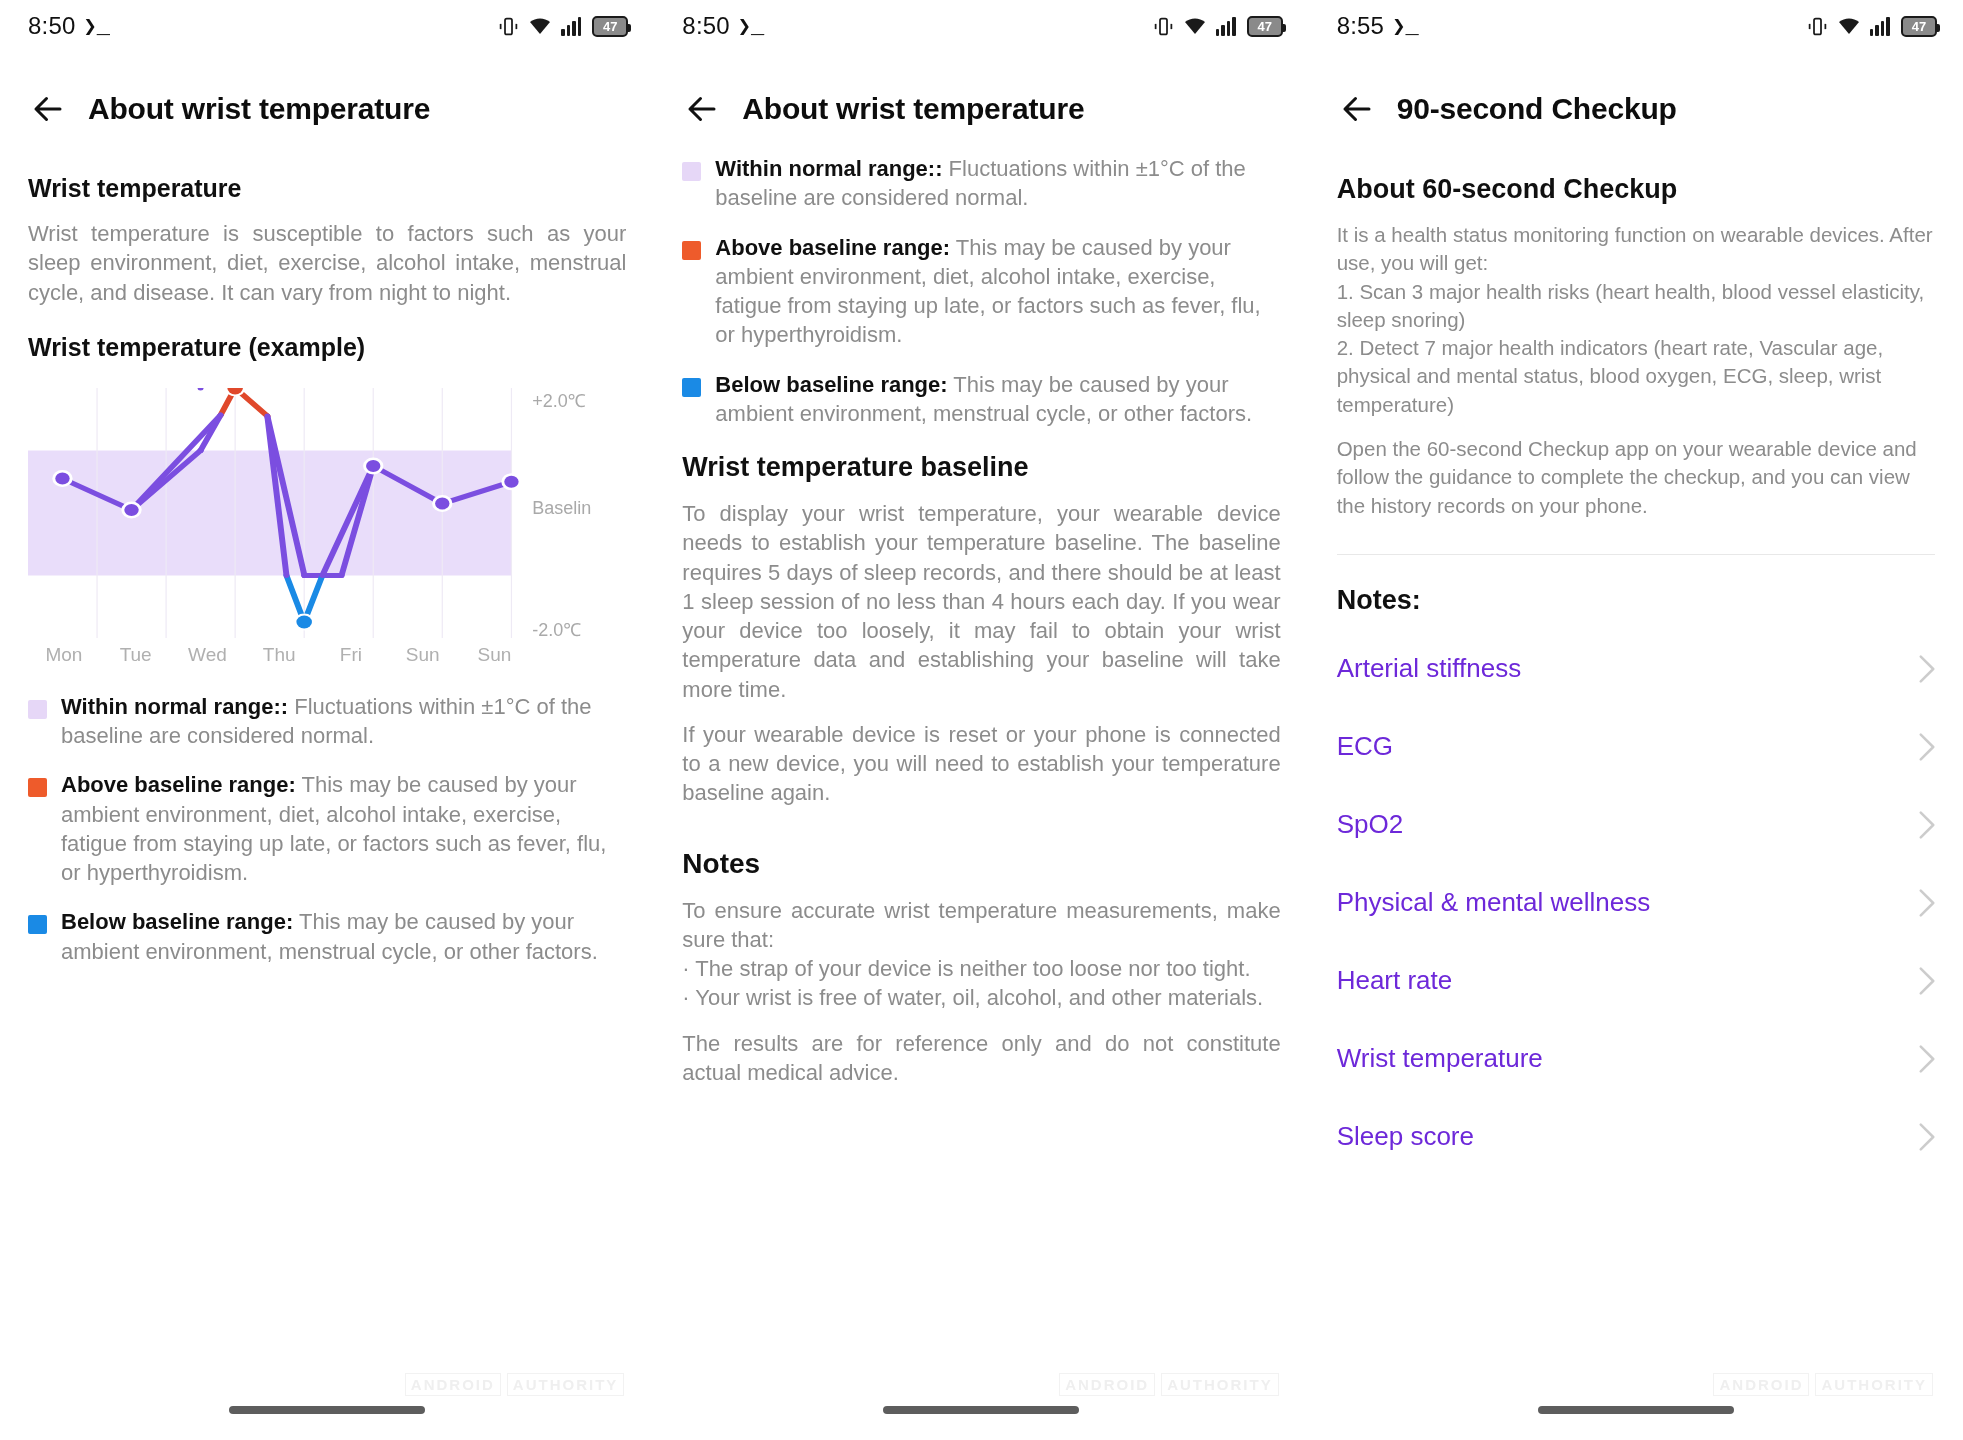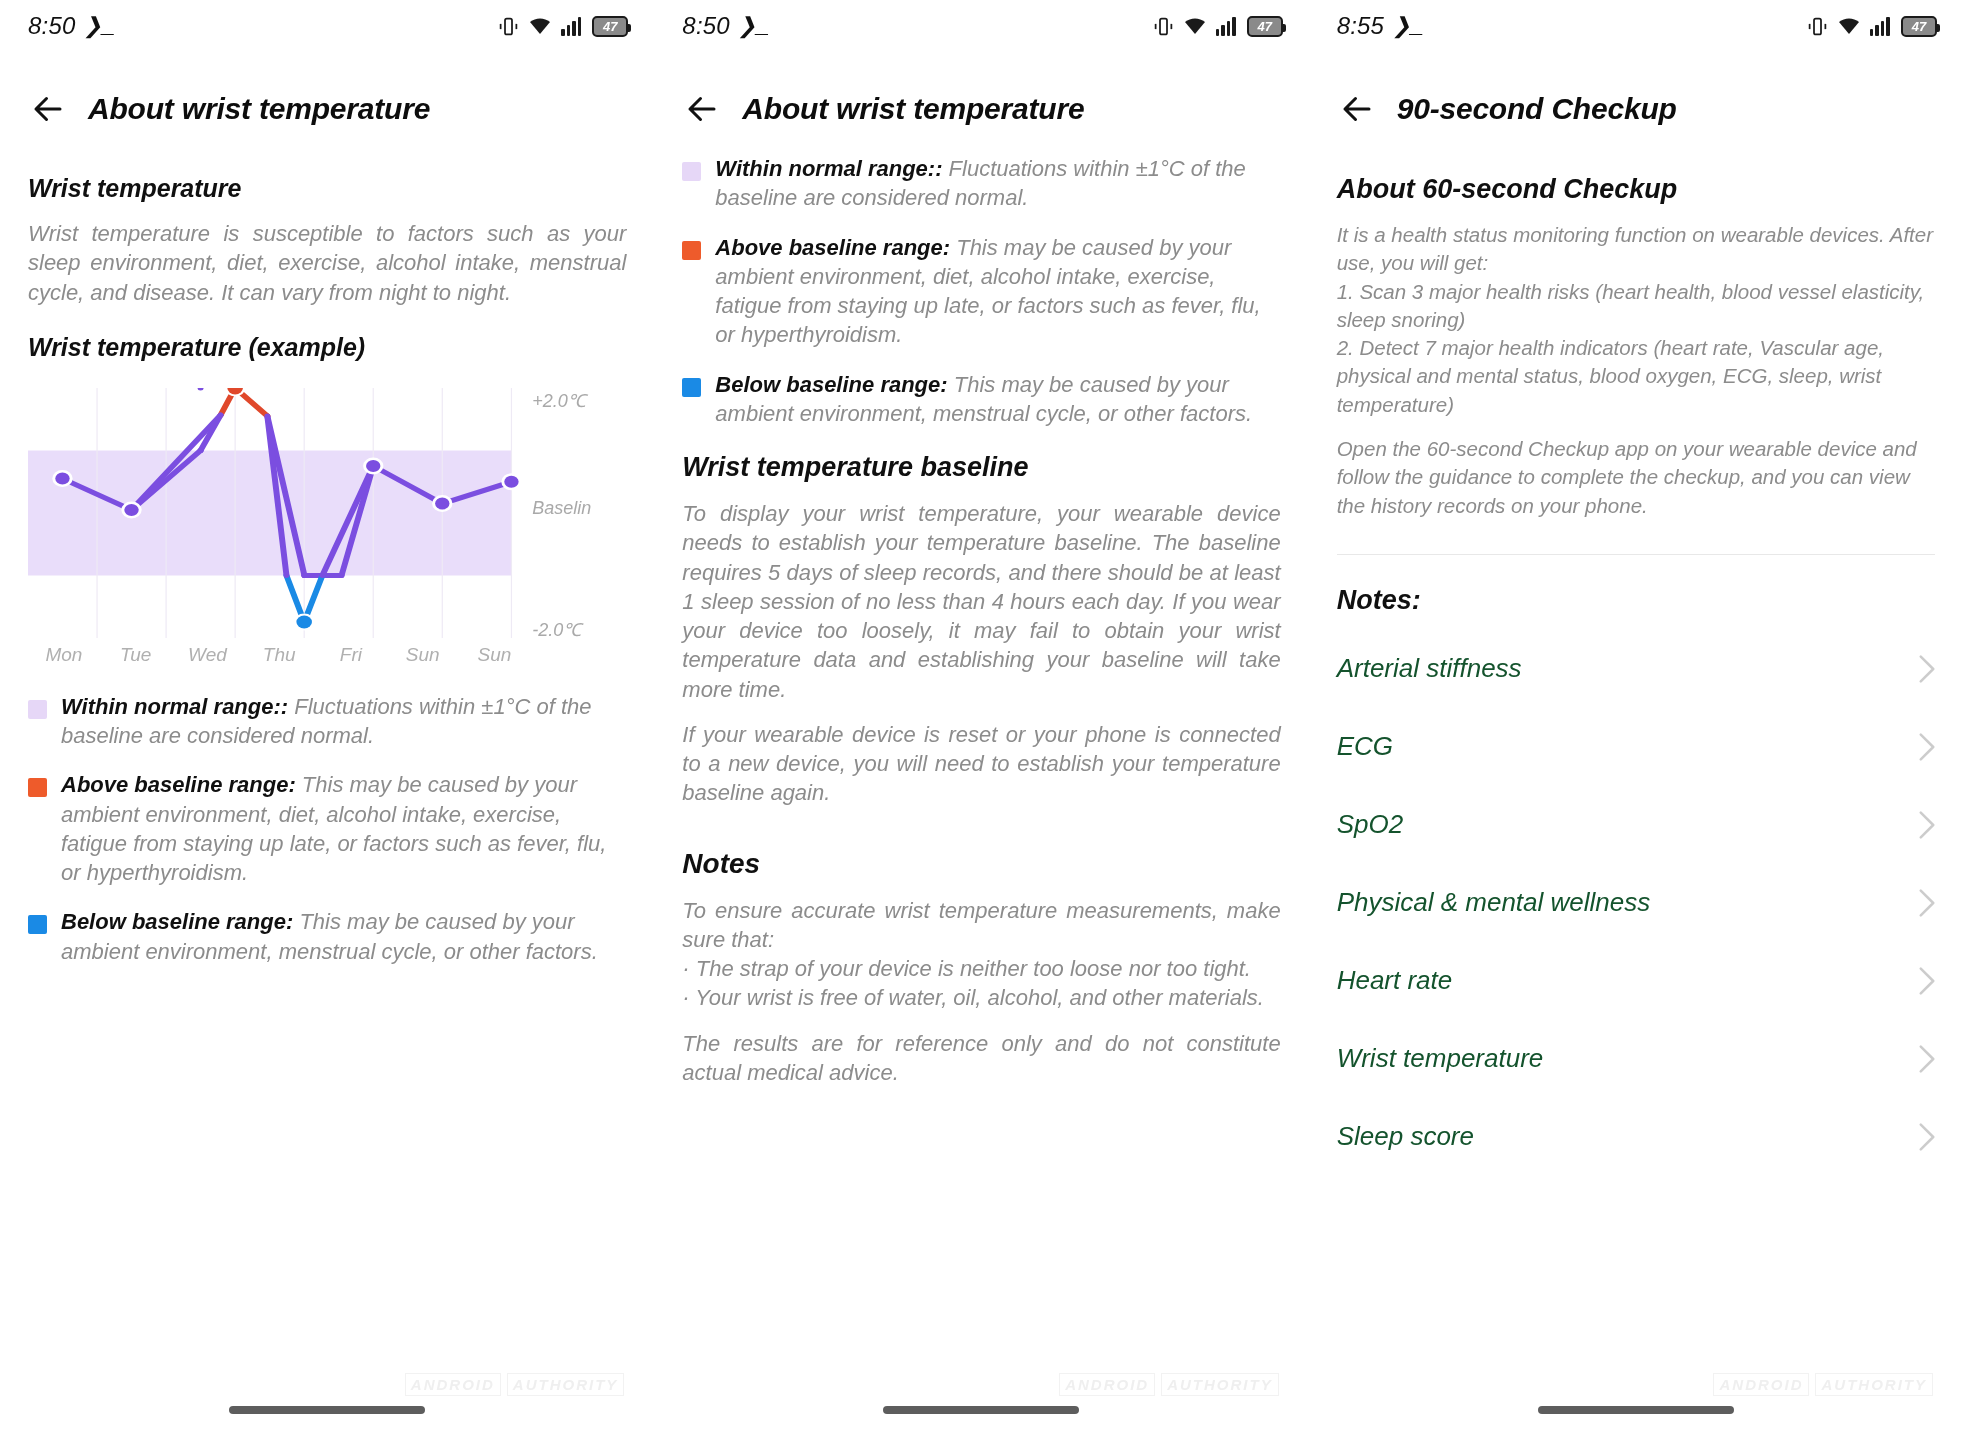--- a/index.html
+++ b/index.html
@@ -4,21 +4,21 @@
 <style>
   * { box-sizing: border-box; margin: 0; padding: 0; }
   html, body {
     width: 1963px; height: 1440px;
     background: #ffffff;
     font-family: "Liberation Sans", sans-serif;
     overflow: hidden;
   }
   .screens {
     display: flex;
-    width: 1963px; height: 1440px; font-style: italic;
+    width: 1963px; height: 1440px;
   }
   .screen {
     position: relative;
     width: 654.33px;
     height: 1440px;
     background: #ffffff;
     overflow: hidden;
   }
   
   .statusbar {
@@ -129,21 +129,21 @@
 
   
   .divider { height: 1px; background: #e8e8e8; margin: 34px 0 0 0; }
   h2.notes-title { font-size: 27px; font-weight: bold; color: #101010; margin: 30px 0 8px 0; }
   .list { margin-top: 14px; }
   .list-row {
     display: flex; align-items: center; justify-content: space-between;
     height: 78px;
     cursor: pointer;
   }
-  .list-label { font-size: 26px; color: #14532d; }
+  .list-label { font-size: 26px; color: #6d28d9; }
   .chevron { width: 16px; height: 28px; opacity: .5; }
 
   
   .home-indicator {
     position: absolute; bottom: 26px; left: 50%;
     transform: translateX(-50%);
     width: 196px; height: 8px; border-radius: 4px;
     background: #5d5d5d;
   }
   .watermark {

